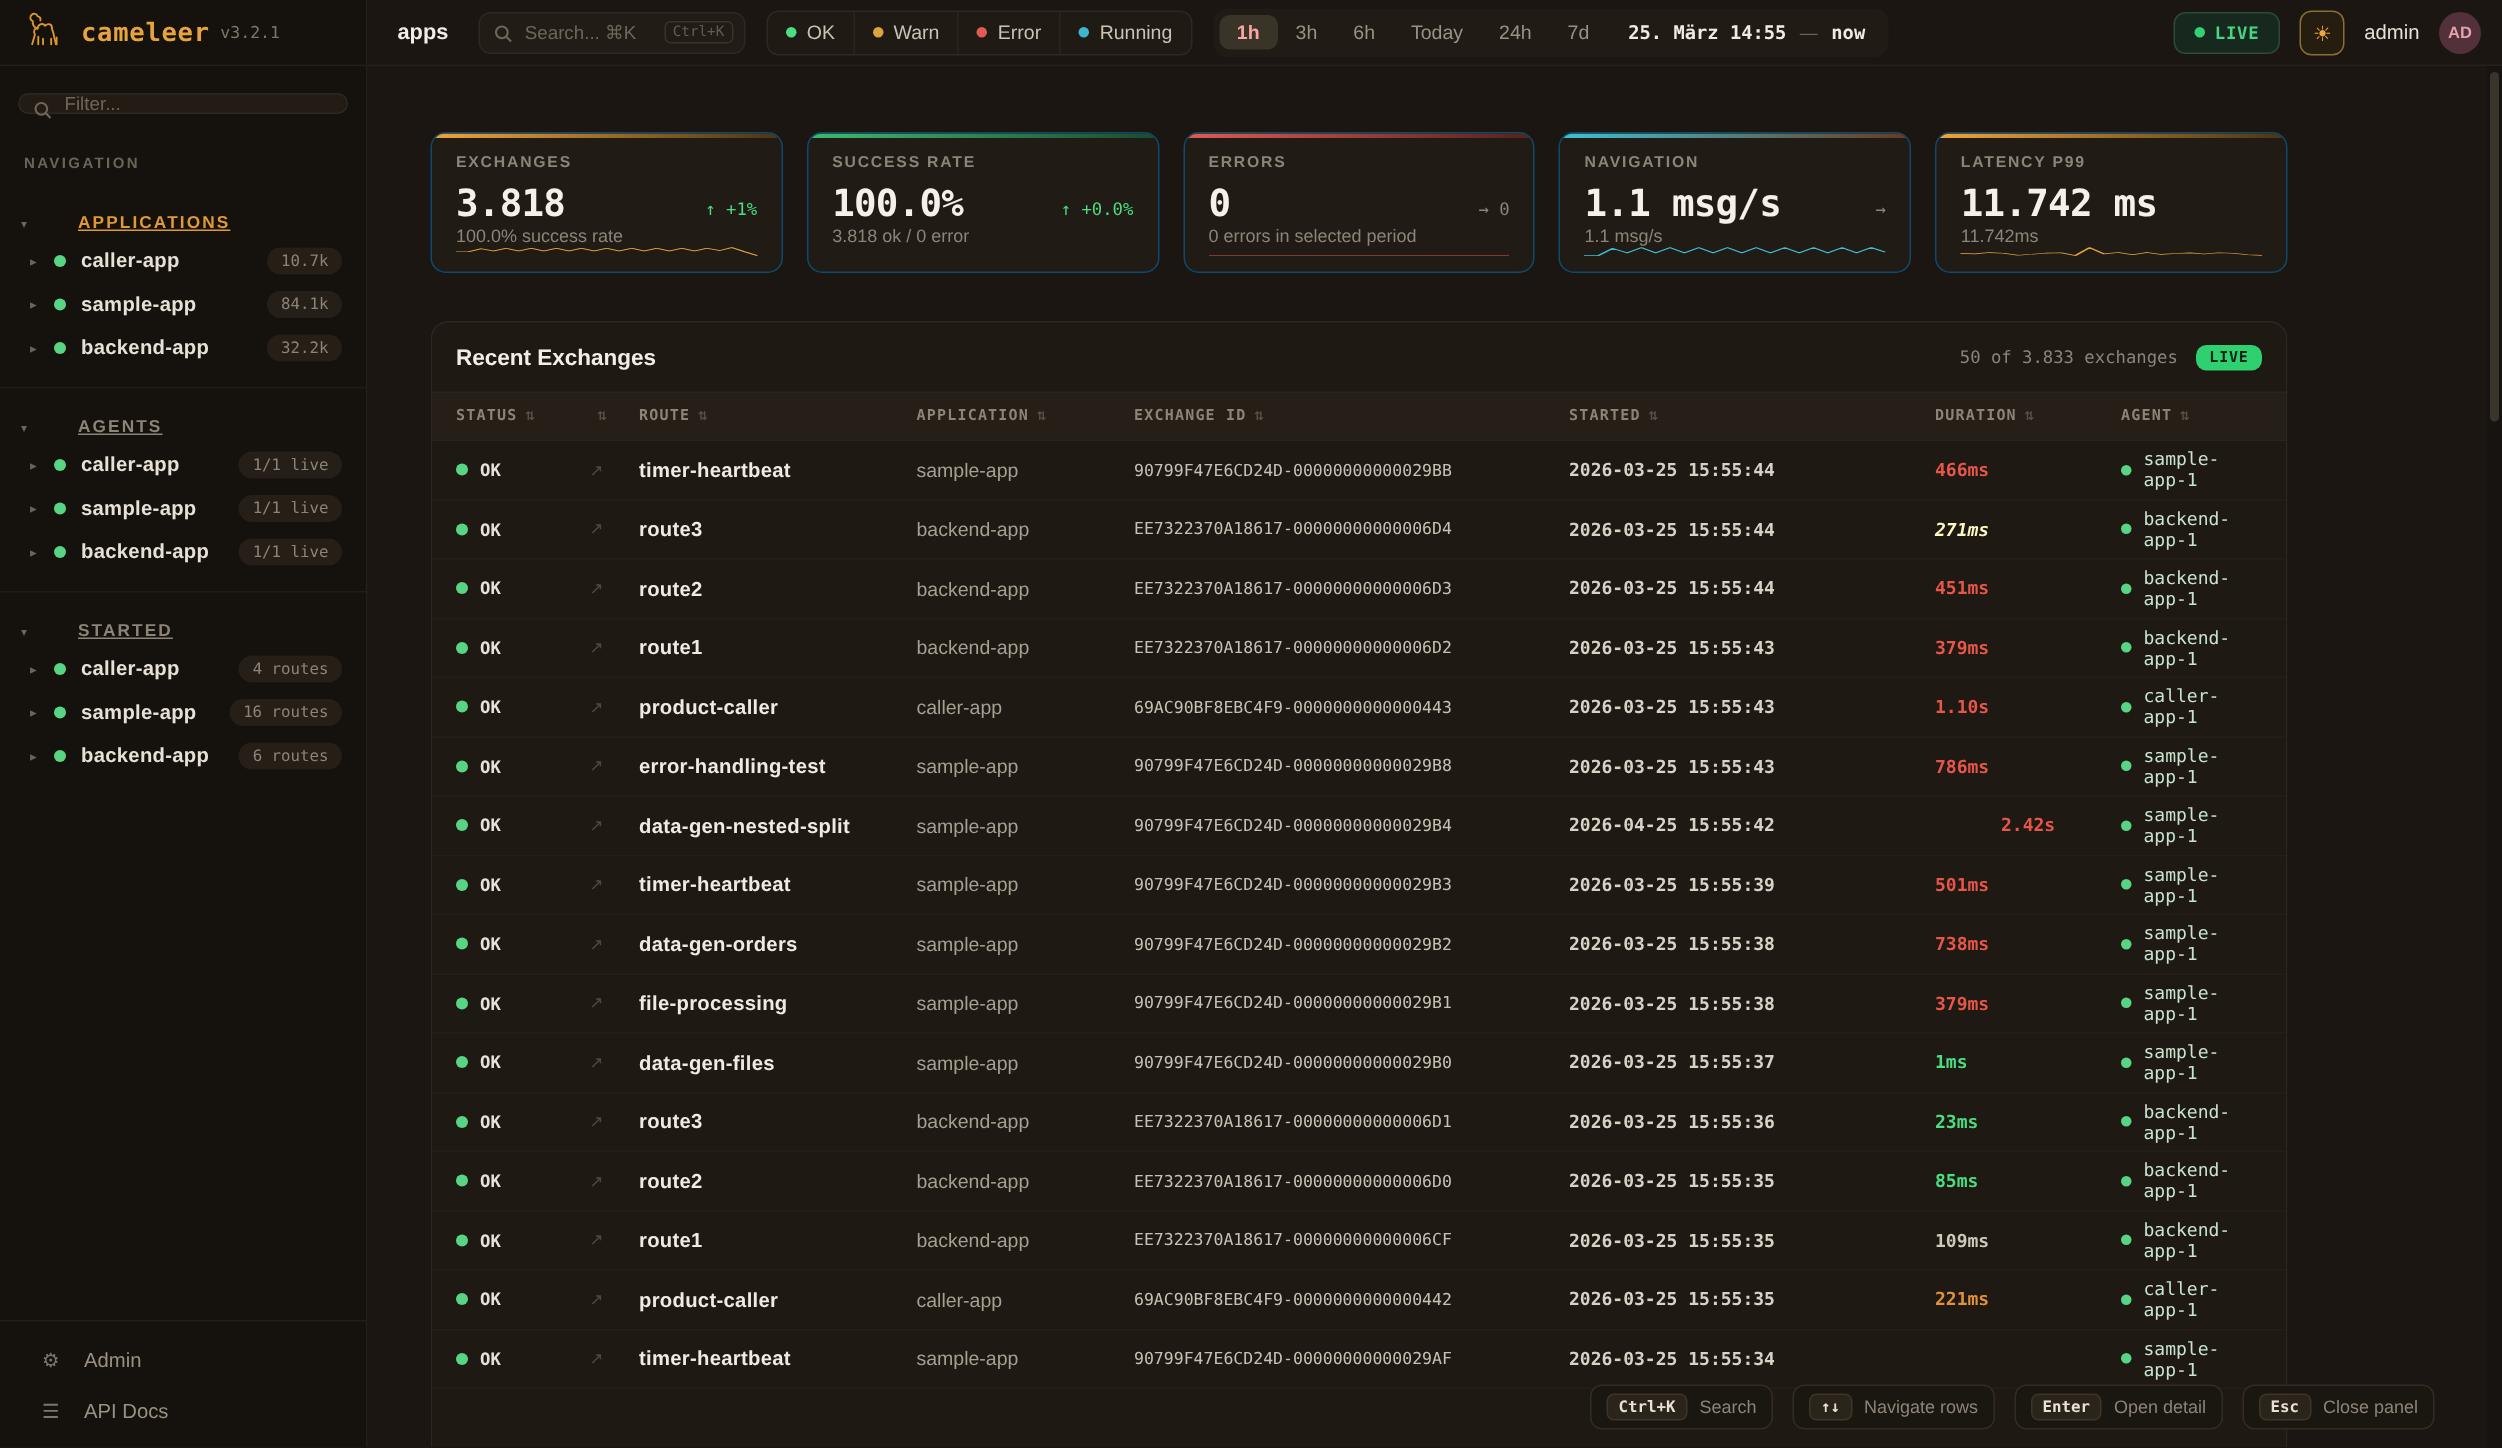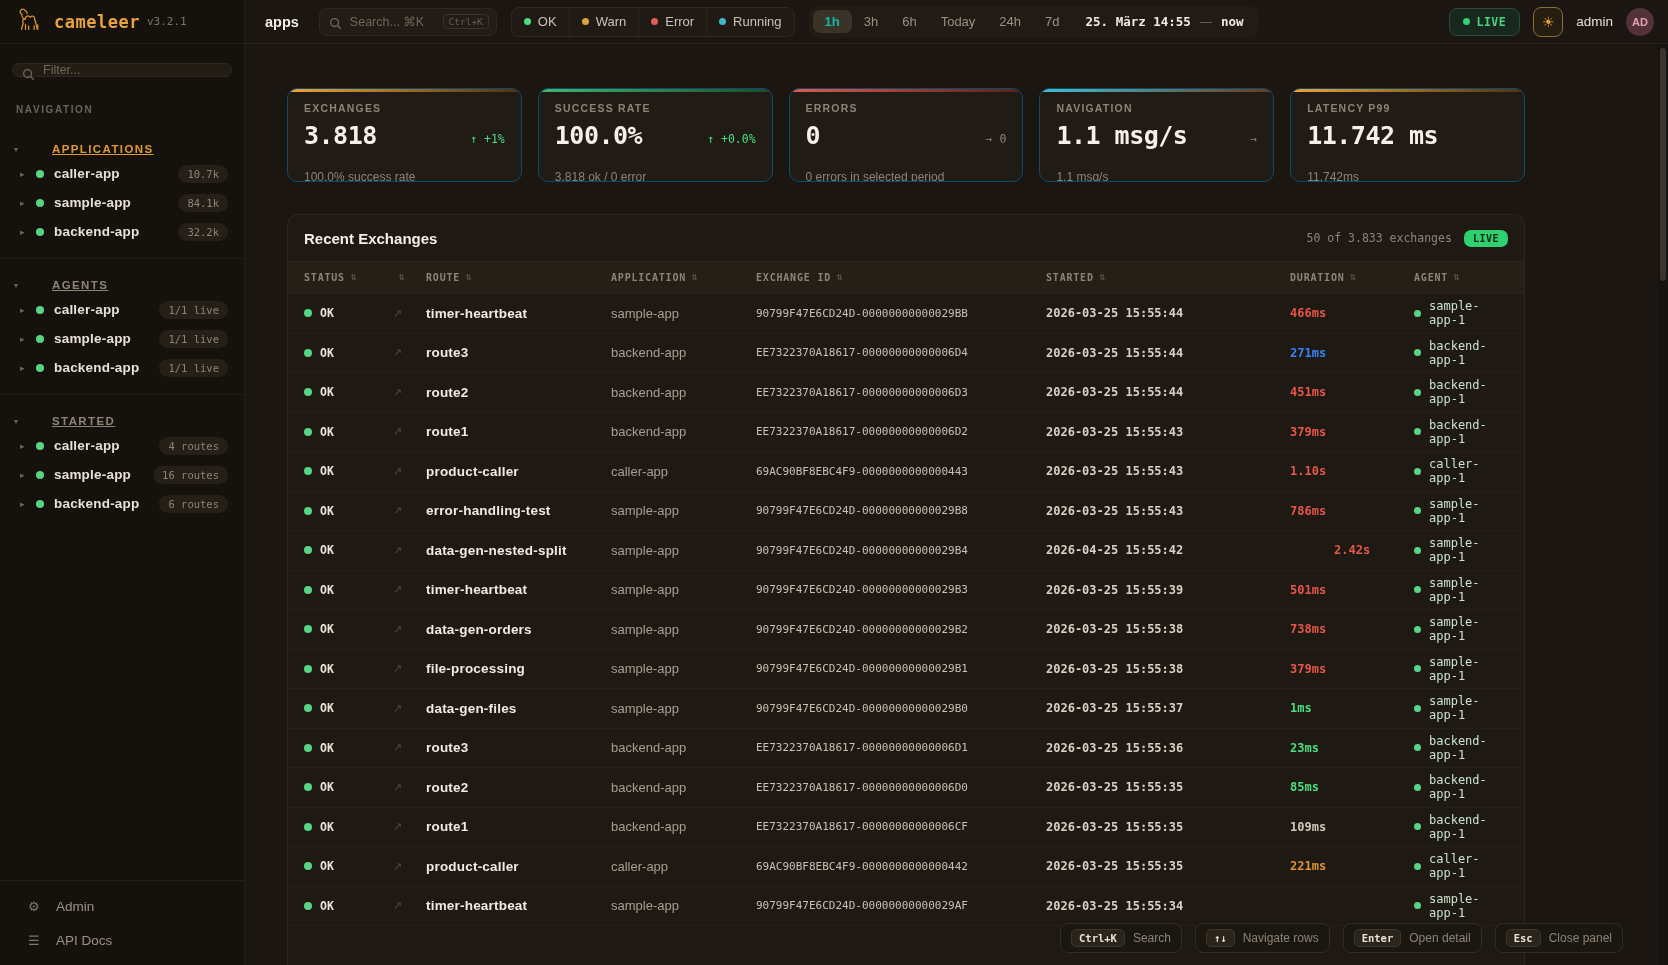--- a/index.html
+++ b/index.html
@@ -59,42 +59,42 @@
   .search-input { background:transparent; border:none; outline:none; color:#d8d2c6; font-size:12.5px; width:108px; margin-left:30px; }
   .search-input::placeholder { color:#6e6759; }
   .search-mag { position:absolute; left:9px; top:7px; }
   .search-kbd { position:absolute; right:7px; top:5px; border:1px solid #3a3329; border-radius:4px; padding:1px 5px; font-family:"DejaVu Sans Mono", monospace; font-size:9.5px; color:#635c50; }
   .filter-group { display:flex; background:#1f1a14; border:1px solid #2e2820; border-radius:8px; overflow:hidden; height:30px; }
   .filter-btn { display:flex; align-items:center; gap:7px; padding:0 12px; border-left:1px solid #2b241c; cursor:pointer; font-size:13px; color:#c9c2b5; }
   .filter-btn:first-child { border-left:none; }
   .filter-btn .fdot { width:7px; height:7px; border-radius:50%; }
   .time-group { display:flex; align-items:center; background:#211b15; border-radius:9px; padding:3px 4px; height:32px; }
   .range-btn { font-size:13px; color:#9a9184; padding:4px 12px; border-radius:7px; cursor:pointer; }
-  .range-btn.active { background:#3a3328; color:#14b8a6; font-weight:bold; }
+  .range-btn.active { background:#3a3328; color:#fca5a5; font-weight:bold; }
   .time-display { display:flex; align-items:center; gap:9px; margin:0 12px 0 14px; cursor:pointer; }
   .time-from,.time-to { font-family:"DejaVu Sans Mono", monospace; font-weight:bold; font-size:12.5px; color:#f0ebe2; }
   .time-sep { color:#6b6458; font-size:12px; }
   .tb-right { margin-left:auto; display:flex; align-items:center; gap:13px; }
   .live-btn { display:flex; align-items:center; gap:7px; background:#17291e; border:1px solid #2c4a38; border-radius:8px; padding:6px 13px; cursor:pointer; }
   .live-btn .dot { width:7px; height:7px; background:#35d073; }
   .live-btn span { font-family:"DejaVu Sans Mono", monospace; font-weight:bold; font-size:11.5px; color:#49d47f; letter-spacing:.5px; }
   .theme-btn { width:30px; height:30px; border-radius:8px; border:1px solid #8a6f35; background:#251d10; color:#f0a43c; font-size:14px; display:flex; align-items:center; justify-content:center; cursor:pointer; }
   .user-name { font-size:13.5px; color:#e6e0d6; }
   .avatar { width:28px; height:28px; border-radius:50%; background:#52313a; color:#e5a1ad; font-size:11px; font-weight:bold; display:flex; align-items:center; justify-content:center; cursor:pointer; }
 
   
   .main { padding:44px 143px 0 42px; display:flex; flex-direction:column; height:921px; overflow:hidden; }
   .cards { display:grid; grid-template-columns:repeat(5,1fr); gap:16px; flex:0 0 auto; }
   .card { position:relative; height:94px; background:#211b15; border:1px solid #0c4a6e; border-radius:10px; padding:13px 16px 10px; display:flex; flex-direction:column; overflow:hidden; }
   .card-accent { position:absolute; top:0; left:0; right:0; height:3px; border-radius:10px 10px 0 0; }
   .card-label { font-size:10.5px; font-weight:bold; letter-spacing:1.2px; color:#8d8478; }
   .card-valrow { display:flex; align-items:flex-end; justify-content:space-between; margin-top:7px; }
   .card-value { font-family:"DejaVu Sans Mono", monospace; font-weight:bold; font-size:25px; color:#f5f0e8; letter-spacing:-.5px; }
   .card-delta { font-family:"DejaVu Sans Mono", monospace; font-size:11.5px; margin-bottom:4px; }
-  .card-caption { font-size:12px; color:#8d8478; margin-top:20px; }
+  .card-caption { font-size:12px; color:#8d8478; margin-top:0; }
   .card-spark { margin-top:auto; width:100%; height:34px; }
 
   
   .panel { margin-top:32px; flex:1 1 auto; background:#1e1913; border:1px solid #2e2720; border-bottom:none; border-radius:12px 12px 0 0; overflow:hidden; display:flex; flex-direction:column; }
   .panel-head { display:flex; align-items:center; height:46px; padding:0 16px; flex:0 0 auto; }
   .panel-title { font-size:15px; font-weight:bold; color:#f3eee5; }
   .panel-right { margin-left:auto; display:flex; align-items:center; gap:12px; }
   .panel-count { font-family:"DejaVu Sans Mono", monospace; font-size:11.5px; color:#8d8478; }
   .panel-live { background:#2fd06f; color:#0c2517; font-family:"DejaVu Sans Mono", monospace; font-weight:bold; font-size:10px; padding:3px 9px; border-radius:7px; letter-spacing:.5px; }
   .tgrid { display:grid; grid-template-columns:89px 33px 185px 145px 290px 244px 124px 1fr; padding:0 16px; align-items:center; }
@@ -445,21 +445,21 @@
           <div class="tgrid trow">
     <div class="c-status">
       <span class="dot" style="width:8px;height:8px;"></span>
       <span>OK</span>
     </div>
     <div class="c-link"><span>↗</span></div>
     <div class="c-route">route3</div>
     <div class="c-app">backend-app</div>
     <div class="c-exid">EE7322370A18617-00000000000006D4</div>
     <div class="c-start">2026-03-25 15:55:44</div>
-    <div class="c-dur" style="color: #3b82f6;">271ms</div>
+    <div class="c-dur" style="color: #fef9c3; font-style: italic;">271ms</div>
     <div class="c-agent">
       <span class="dot" style="width:7px;height:7px;"></span>
       <span>backend-app-1</span>
     </div>
   </div>
           <div class="tgrid trow">
     <div class="c-status">
       <span class="dot" style="width:8px;height:8px;"></span>
       <span>OK</span>
     </div>

